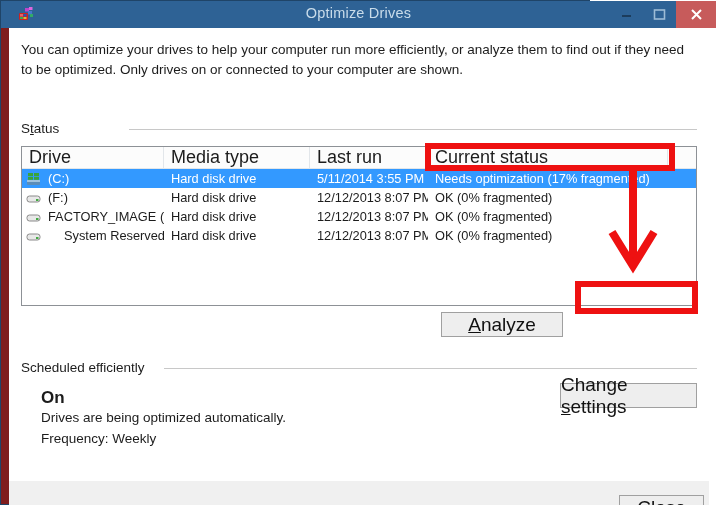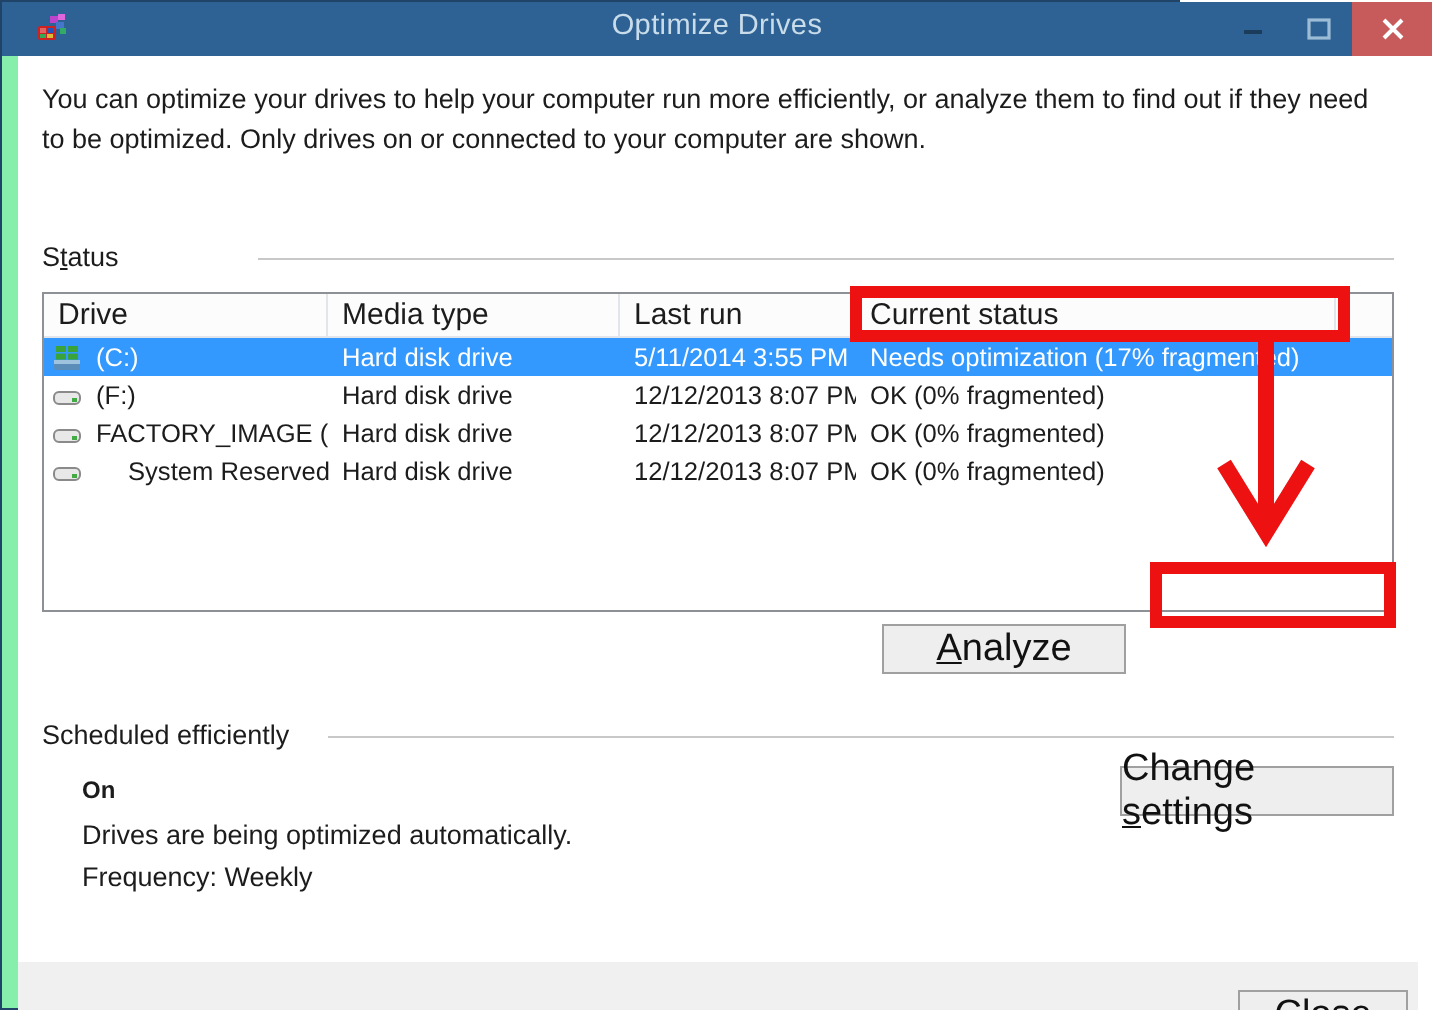--- a/index.html
+++ b/index.html
@@ -9,21 +9,21 @@
     background: #ffffff;
     font-family: "Liberation Sans", sans-serif;
     overflow: hidden;
   }
 
   
   #window {
     position: absolute;
     left: 0; top: 0;
     width: 590px; height: 505px;
-    background: #86efac;
+    background: #7f1d1d;
     border: 1px solid #1f4468;
   }
 
   
   #titlebar {
     position: absolute;
     left: 0; top: 0;
     width: 715px; height: 27px;
     background: #2e6295;
   }
@@ -94,21 +94,21 @@
   }
   #list-header {
     position: relative;
     height: 22px;
     background: #fcfcfc;
     border-bottom: 1px solid #e2e6ea;
   }
   .hcell {
     position: absolute;
     top: 0; height: 21px;
-    font-size: 15px;
+    font-size: 18px;
     color: #1c1c1c;
     padding-left: 7px;
     display: flex; align-items: center;
     border-right: 1px solid #e2e6ea;
   }
   .rowsarea { position: relative; }
   .drow {
     position: relative;
     height: 19px;
     display: block;
@@ -156,21 +156,21 @@
   }
   #sched-rule {
     position: absolute;
     left: 155px; top: 340px;
     width: 533px; height: 1px;
     background: #c8c8c8;
   }
   #sched-on {
     position: absolute;
     left: 32px; top: 360px;
-    font-size: 12px;
+    font-size: 17px;
     font-weight: bold;
     color: #1c1c1c;
   }
   #sched-desc {
     position: absolute;
     left: 32px; top: 382px;
     font-size: 13.5px;
     color: #1c1c1c;
   }
   #sched-freq {

